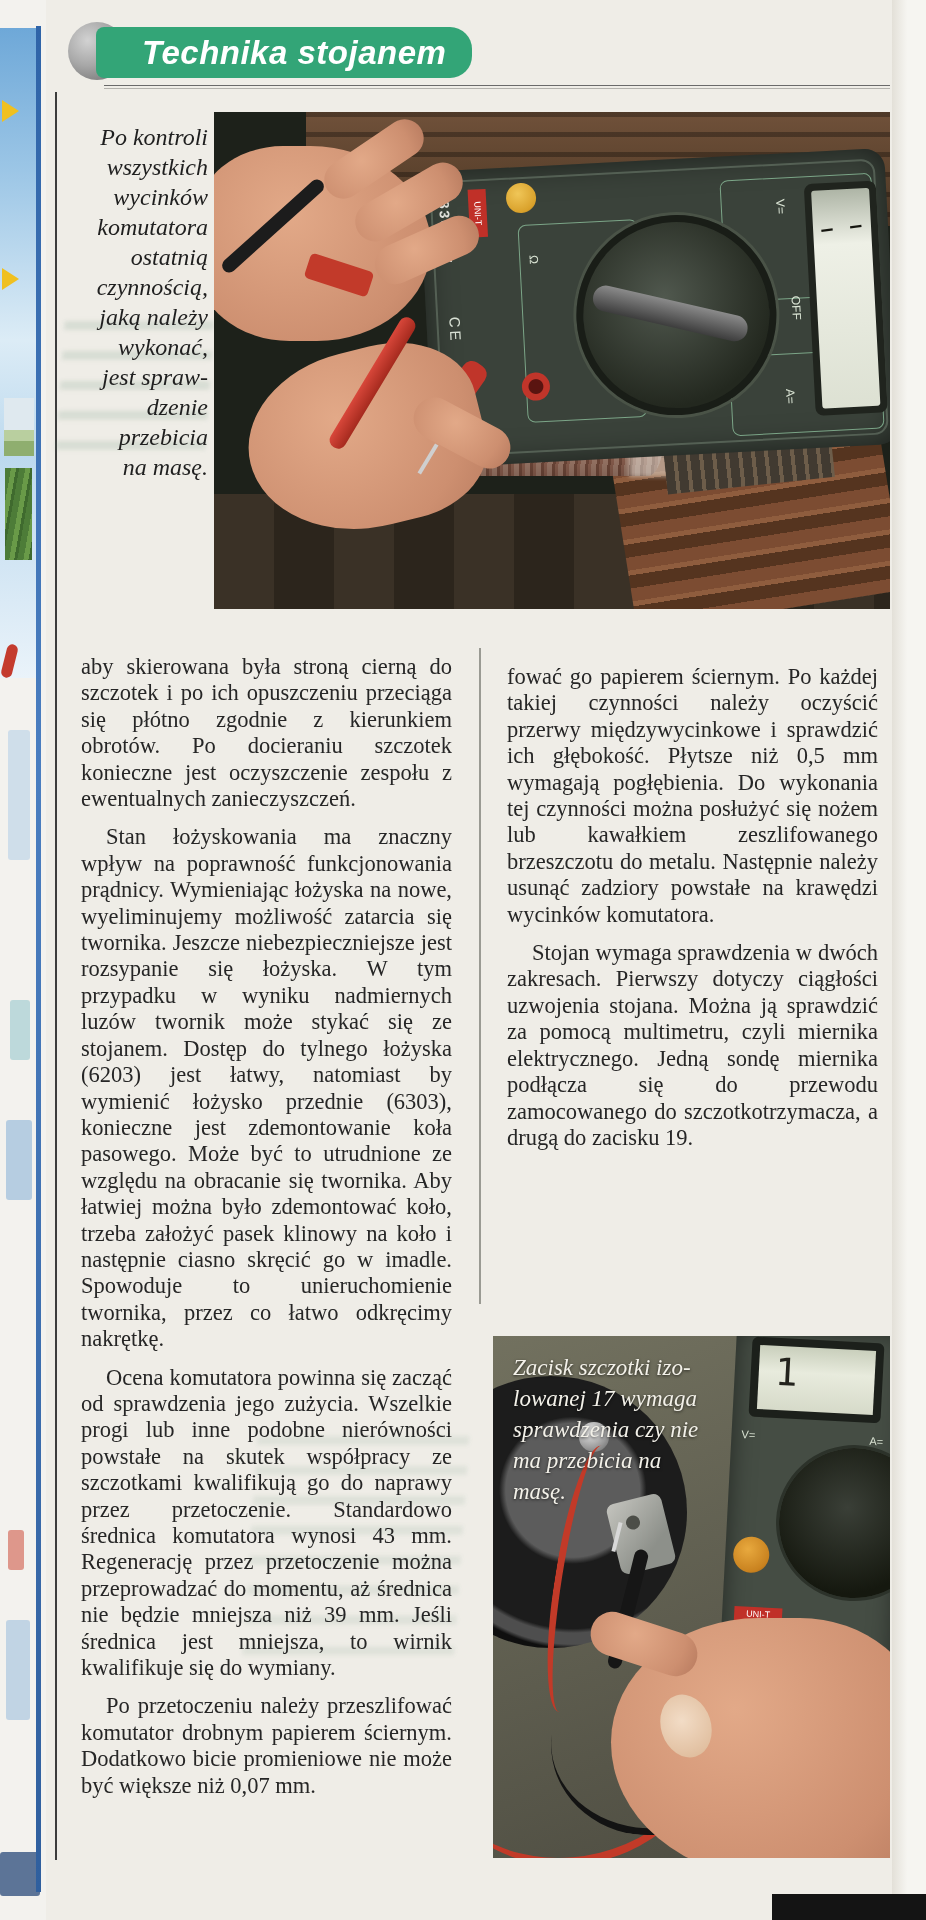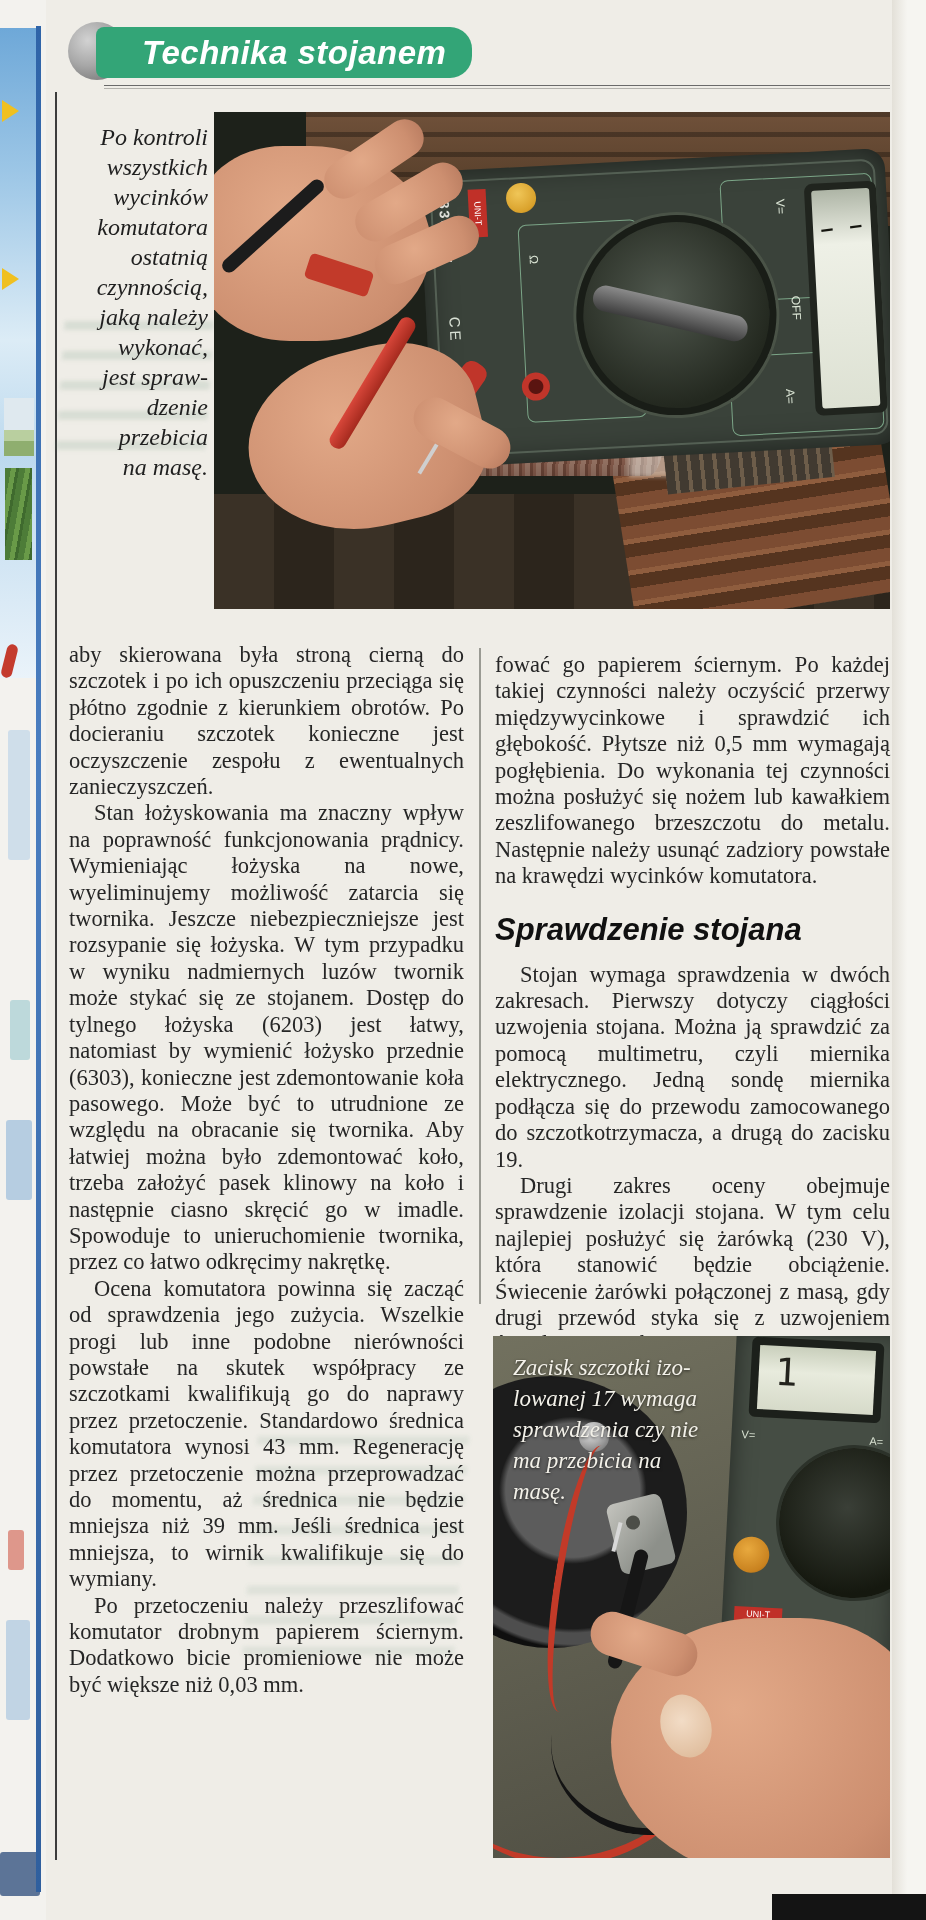--- a/index.html
+++ b/index.html
@@ -40,21 +40,21 @@
   
   #rule-left{left:55px;top:92px;width:2px;height:1768px;background:#3c3c3c;}
   #col-sep{left:479px;top:648px;width:2px;height:656px;background:#9a9a93;}
 
   
   #caption-top{left:58px;top:122px;width:150px;font-style:italic;font-size:24px;line-height:30px;
     color:#1f1f1f;text-align:right;white-space:pre-line;}
   .col{color:#262626;}
   #col1{left:69px;top:642px;width:395px;}
   #col2{left:495px;top:652px;width:395px;}
-  .col p{margin:0;text-align:justify;font-size:22.5px;line-height:26.4px;}
+  .col p{margin:12px;text-align:justify;font-size:22.5px;line-height:26.4px;}
   .col p.ind{text-indent:25px;}
   .col h2{font-family:"Liberation Sans",sans-serif;font-weight:bold;font-style:italic;
     font-size:31px;color:#101010;margin:22px 0 14px 0;}
 
   
   .ghost{background:repeating-linear-gradient(0deg,rgba(95,140,115,.16) 0 9px,transparent 9px 30px);
     filter:blur(2px);transform:skew(-4deg);}
 
   
   #photo-top{left:214px;top:112px;width:676px;height:497px;background:#1d211a;overflow:hidden;}
@@ -245,28 +245,26 @@
   <div id="hand-low" class="hand"></div>
   <div class="finger hand" style="left:196px;top:300px;width:104px;height:42px;transform:rotate(28deg);"></div>
   <div id="probe-red"></div>
   <div id="probe-red-tip"></div>
 </div>
 
 <div class="abs col" id="col1">
   <p>aby skierowana była stroną cierną do szczotek i po ich opuszczeniu przeciąga się płótno zgodnie z kierunkiem obrotów. Po docieraniu szczotek konieczne jest oczyszczenie zespołu z ewentualnych zanieczyszczeń.</p>
   <p class="ind">Stan łożyskowania ma znaczny wpływ na poprawność funkcjonowania prądnicy. Wymieniając łożyska na nowe, wyeliminujemy możliwość zatarcia się twornika. Jeszcze niebezpieczniejsze jest rozsypanie się łożyska. W tym przypadku w wyniku nadmiernych luzów twornik może stykać się ze stojanem. Dostęp do tylnego łożyska (6203) jest łatwy, natomiast by wymienić łożysko przednie (6303), konieczne jest zdemontowanie koła pasowego. Może być to utrudnione ze względu na obracanie się twornika. Aby łatwiej można było zdemontować koło, trzeba założyć pasek klinowy na koło i następnie ciasno skręcić go w imadle. Spowoduje to unieruchomienie twornika, przez co łatwo odkręcimy nakrętkę.</p>
   <p class="ind">Ocena komutatora powinna się zacząć od sprawdzenia jego zużycia. Wszelkie progi lub inne podobne nierówności powstałe na skutek współpracy ze szczotkami kwalifikują go do naprawy przez przetoczenie. Standardowo średnica komutatora wynosi 43 mm. Regenerację przez przetoczenie można przeprowadzać do momentu, aż średnica nie będzie mniejsza niż 39 mm. Jeśli średnica jest mniejsza, to wirnik kwalifikuje się do wymiany.</p>
-  <p class="ind">Po przetoczeniu należy przeszlifować komutator drobnym papierem ściernym. Dodatkowo bicie promieniowe nie może być większe niż 0,03 mm.</p>
+  <p class="ind">Po przetoczeniu należy przeszlifować komutator drobnym papierem ściernym. Dodatkowo bicie promieniowe nie może być większe niż 0,07 mm.</p>
 </div>
 
 <div class="abs col" id="col2">
   <p>fować go papierem ściernym. Po każdej takiej czynności należy oczyścić przerwy międzywycinkowe i sprawdzić ich głębokość. Płytsze niż 0,5 mm wymagają pogłębienia. Do wykonania tej czynności można posłużyć się nożem lub kawałkiem zeszlifowanego brzeszczotu do metalu. Następnie należy usunąć zadziory powstałe na krawędzi wycinków komutatora.</p>
-  <h2>Sprawdzenie stojana</h2>
   <p class="ind">Stojan wymaga sprawdzenia w dwóch zakresach. Pierwszy dotyczy ciągłości uzwojenia stojana. Można ją sprawdzić za pomocą multimetru, czyli miernika elektrycznego. Jedną sondę miernika podłącza się do przewodu zamocowanego do szczotkotrzymacza, a drugą do zacisku 19.</p>
-  <p class="ind">Drugi zakres oceny obejmuje sprawdzenie izolacji stojana. W tym celu najlepiej posłużyć się żarówką (230 V), która stanowić będzie obciążenie. Świecenie żarówki połączonej z masą, gdy drugi przewód styka się z uzwojeniem świadczy o przebiciu.</p>
 </div>
 
 <div class="abs" id="photo-bottom">
   <div id="ring"></div>
   <div id="stud"></div>
   <div id="b-meter">
     <div id="b-lcd-frame">
       <div id="b-lcd">
         <span id="b-lcd-val">1</span>
       </div>

